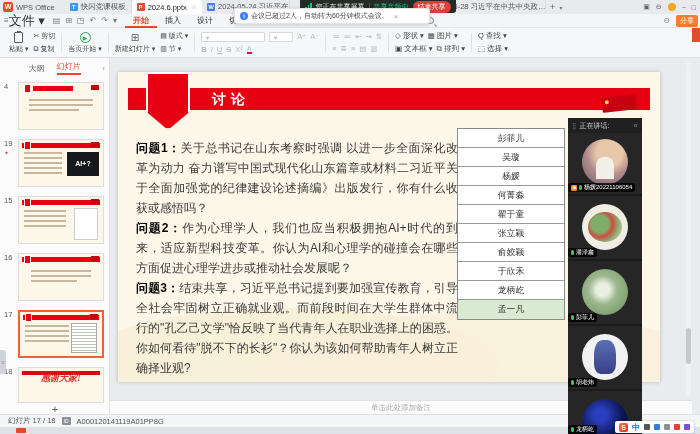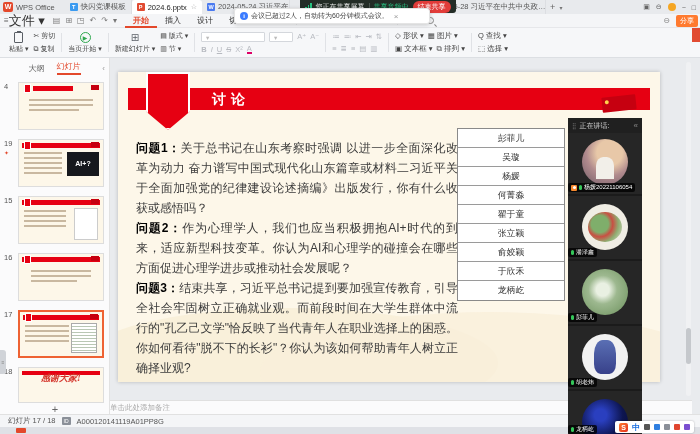--- a/index.html
+++ b/index.html
@@ -97,21 +97,21 @@
   .flag::after{content:"";position:absolute;left:3px;top:3px;width:4px;height:4px;border-radius:50%;background:#ffd34d}
   .questions{position:absolute;left:18px;top:66px;width:322px;font-size:12px;line-height:20px;color:#3b3b3b;text-align:justify}
   .questions p{margin-bottom:0}
   .qlabel{font-weight:bold;color:#000}
   .ntable{position:absolute;left:339px;top:56px;width:108px;border:1px solid #8a8a8a;background:#fff}
   .trow{height:19px;line-height:19px;text-align:center;font-size:8.8px;color:#333;border-bottom:1px solid #9a9a9a}
   .trow:last-child{border-bottom:none}
   .trow.hl{background:#d9ead3}
 
   
-  .notes{position:absolute;left:110px;top:400px;width:582px;height:14px;background:#fbfbfc;border-top:1px solid #e0e0e0;text-align:left;font-size:7.5px;color:#aaa;line-height:14px}
+  .notes{position:absolute;left:110px;top:400px;width:582px;height:14px;background:#fbfbfc;border-top:1px solid #e0e0e0;text-align:center;font-size:7.5px;color:#aaa;line-height:14px}
   .statusbar{position:absolute;left:0;top:414px;width:700px;height:13px;background:#f4f5f7;border-top:1px solid #e1e1e1;display:flex;align-items:center;gap:6px;padding-left:8px;font-size:7.5px;color:#555}
   .id-badge{width:9px;height:8px;background:#8a8f98;border-radius:1px;color:#fff;font-size:5px;text-align:center;line-height:8px}
   .bottomstrip{position:absolute;left:0;top:427px;width:700px;height:7px;background:#dfe1e6}
   .task-frag{position:absolute;left:16px;top:1px;width:10px;height:5px;background:#e3482b;border-radius:1px}
 
   
   .vpanel{position:absolute;left:568px;top:118px;width:74px;height:316px;background:#262626;z-index:50;overflow:hidden}
   .vhead{height:15px;display:flex;align-items:center;padding:0 4px;color:#d7d7d7;font-size:7px;gap:3px;background:#202020}
   .vhead .grip{color:#777;font-size:6px}
   .vhead .fold{margin-left:auto;color:#888;font-size:8px}
@@ -408,20 +408,21 @@
     <div class="ntable">
       <div class="trow">彭菲儿</div>
       <div class="trow">吴璇</div>
       <div class="trow">杨媛</div>
       <div class="trow">何菁淼</div>
       <div class="trow">翟于童</div>
       <div class="trow">张立颖</div>
       <div class="trow">俞姣颖</div>
       <div class="trow">于欣禾</div>
       <div class="trow">龙柄屹</div>
+      <div class="trow hl">孟一凡</div>
     </div>
   </div>
   <div class="vscroll"></div>
   <div class="vthumb"></div>
 </div>
 
 <div class="notes">单击此处添加备注</div>
 
 <div class="statusbar">
   <span>幻灯片 17 / 18</span>

